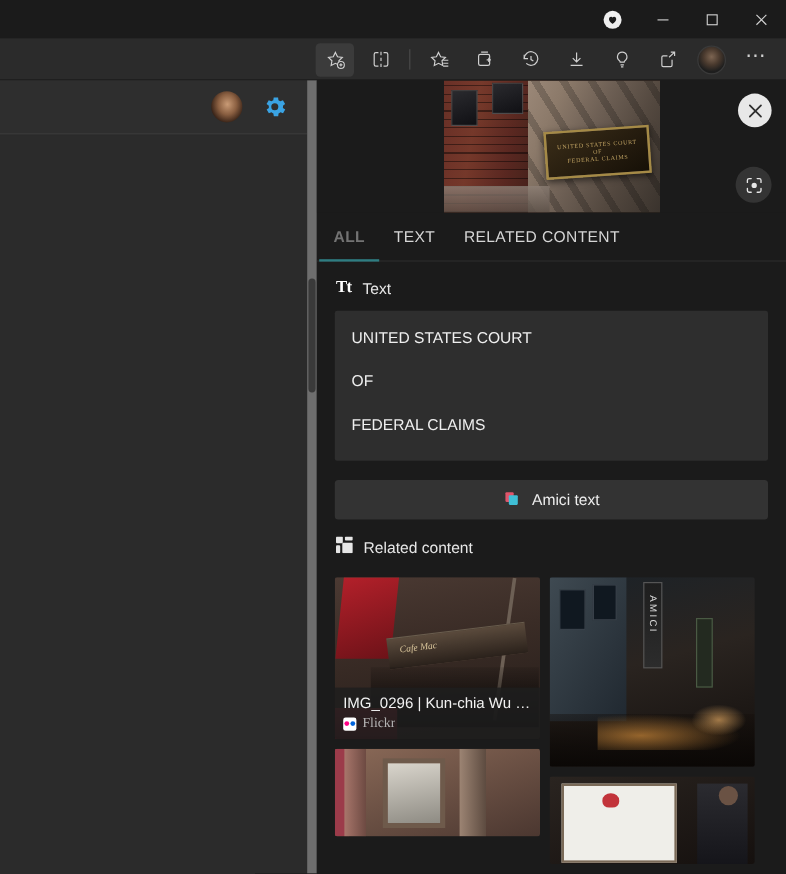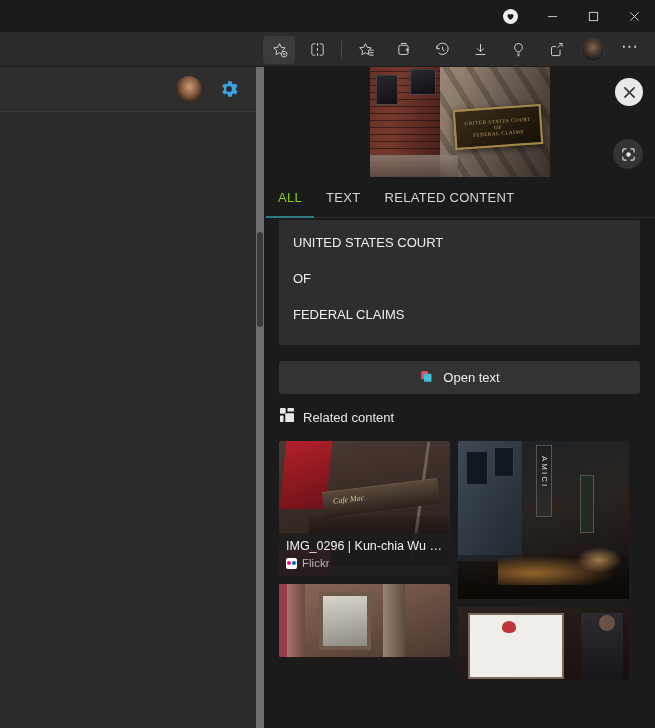--- a/index.html
+++ b/index.html
@@ -141,21 +141,21 @@
 
   
   .vs-tabs {
     position: relative; height: 41px; display: flex; align-items: center;
     padding-left: 2px; border-bottom: 1px solid #2c2c2c;
   }
   .vs-tab {
     height: 41px; display: flex; align-items: center; padding: 0 12px;
     font-size: 13px; letter-spacing: .3px; color: #d6d6d6; position: relative;
   }
-  .vs-tab.sel { color: #84cc16; font-weight: normal; }
+  .vs-tab.sel { color: #737373; font-weight: bold; }
   .vs-tab.sel::after {
     content: ''; position: absolute; left: 0px; right: 0px; bottom: 0;
     height: 2px; background: #2f7d82;
   }
 
   
   .sec-head {
     display: flex; align-items: center; gap: 9px;
     padding: 14px 16px 9px 16px;
   }
@@ -184,21 +184,21 @@
   .rel-thumb { width: 171px; position: relative; overflow: hidden; }
   .rel-meta {
     position: absolute; left: 0; bottom: 0; width: 100%;
     background: rgba(30,30,30,.86); padding: 6px 7px 7px 7px;
   }
   .rel-title {
     color: #f2f2f2; font-size: 12.5px; white-space: nowrap; overflow: hidden;
     text-overflow: ellipsis; line-height: 15px;
   }
   .rel-src { display: flex; align-items: center; gap: 5px; margin-top: 3px; }
-  .rel-src .nm { color: #b4b4b4; font-size: 11.5px; white-space: nowrap; overflow: hidden; text-overflow: ellipsis; }
+  .rel-src .nm { color: #b4b4b4; font-size: 11.5px; white-space: nowrap; overflow: hidden; text-overflow: ellipsis; font-family: Liberation Serif, serif; }
   .favicon-flickr {
     width: 11px; height: 11px; border-radius: 2px; background: #fff; position: relative; flex: none;
   }
   .favicon-flickr::before, .favicon-flickr::after {
     content:''; position:absolute; top: 3px; width: 4px; height: 4px; border-radius: 50%;
   }
   .favicon-flickr::before { left: 1px; background: #ff0084; }
   .favicon-flickr::after { left: 6px; background: #0063dc; }
   .favicon-globe { width: 11px; height: 11px; color:#b4b4b4; flex:none; }
 
@@ -423,35 +423,39 @@
         <span>ALL</span>
       </div>
       <div class="vs-tab">
         <span>TEXT</span>
       </div>
       <div class="vs-tab">
         <span>RELATED CONTENT</span>
       </div>
     </div>
 
+    <div class="sec-head">
+      <span class="ic-tt">Tt</span>
+      <span class="lbl">Text</span>
+    </div>
 
     <div class="text-box">
       <div class="text-line">UNITED STATES COURT</div>
       <div class="text-line">OF</div>
       <div class="text-line">FEDERAL CLAIMS</div>
     </div>
 
     <div class="copy-btn">
       <span>
         <svg width="15" height="15" viewBox="0 0 24 24">
           <rect x="3.5" y="3.5" width="11" height="13" rx="1.5" fill="#e0556b"></rect>
           <rect x="8" y="7.5" width="12" height="13" rx="1.5" fill="#3fbfd6"></rect>
         </svg>
       </span>
-      <span>Open text</span>
+      <span>Amici text</span>
     </div>
 
     <div class="sec-head">
       <span>
         <svg width="14" height="14" viewBox="0 0 16 16" fill="#e6e6e6">
           <rect x="0" y="0" width="6.5" height="6.5" rx="1"></rect>
           <rect x="8.5" y="0" width="7.5" height="4" rx="1"></rect>
           <rect x="0" y="8.5" width="4" height="7.5" rx="1"></rect>
           <rect x="6" y="6" width="10" height="10" rx="1"></rect>
         </svg>

